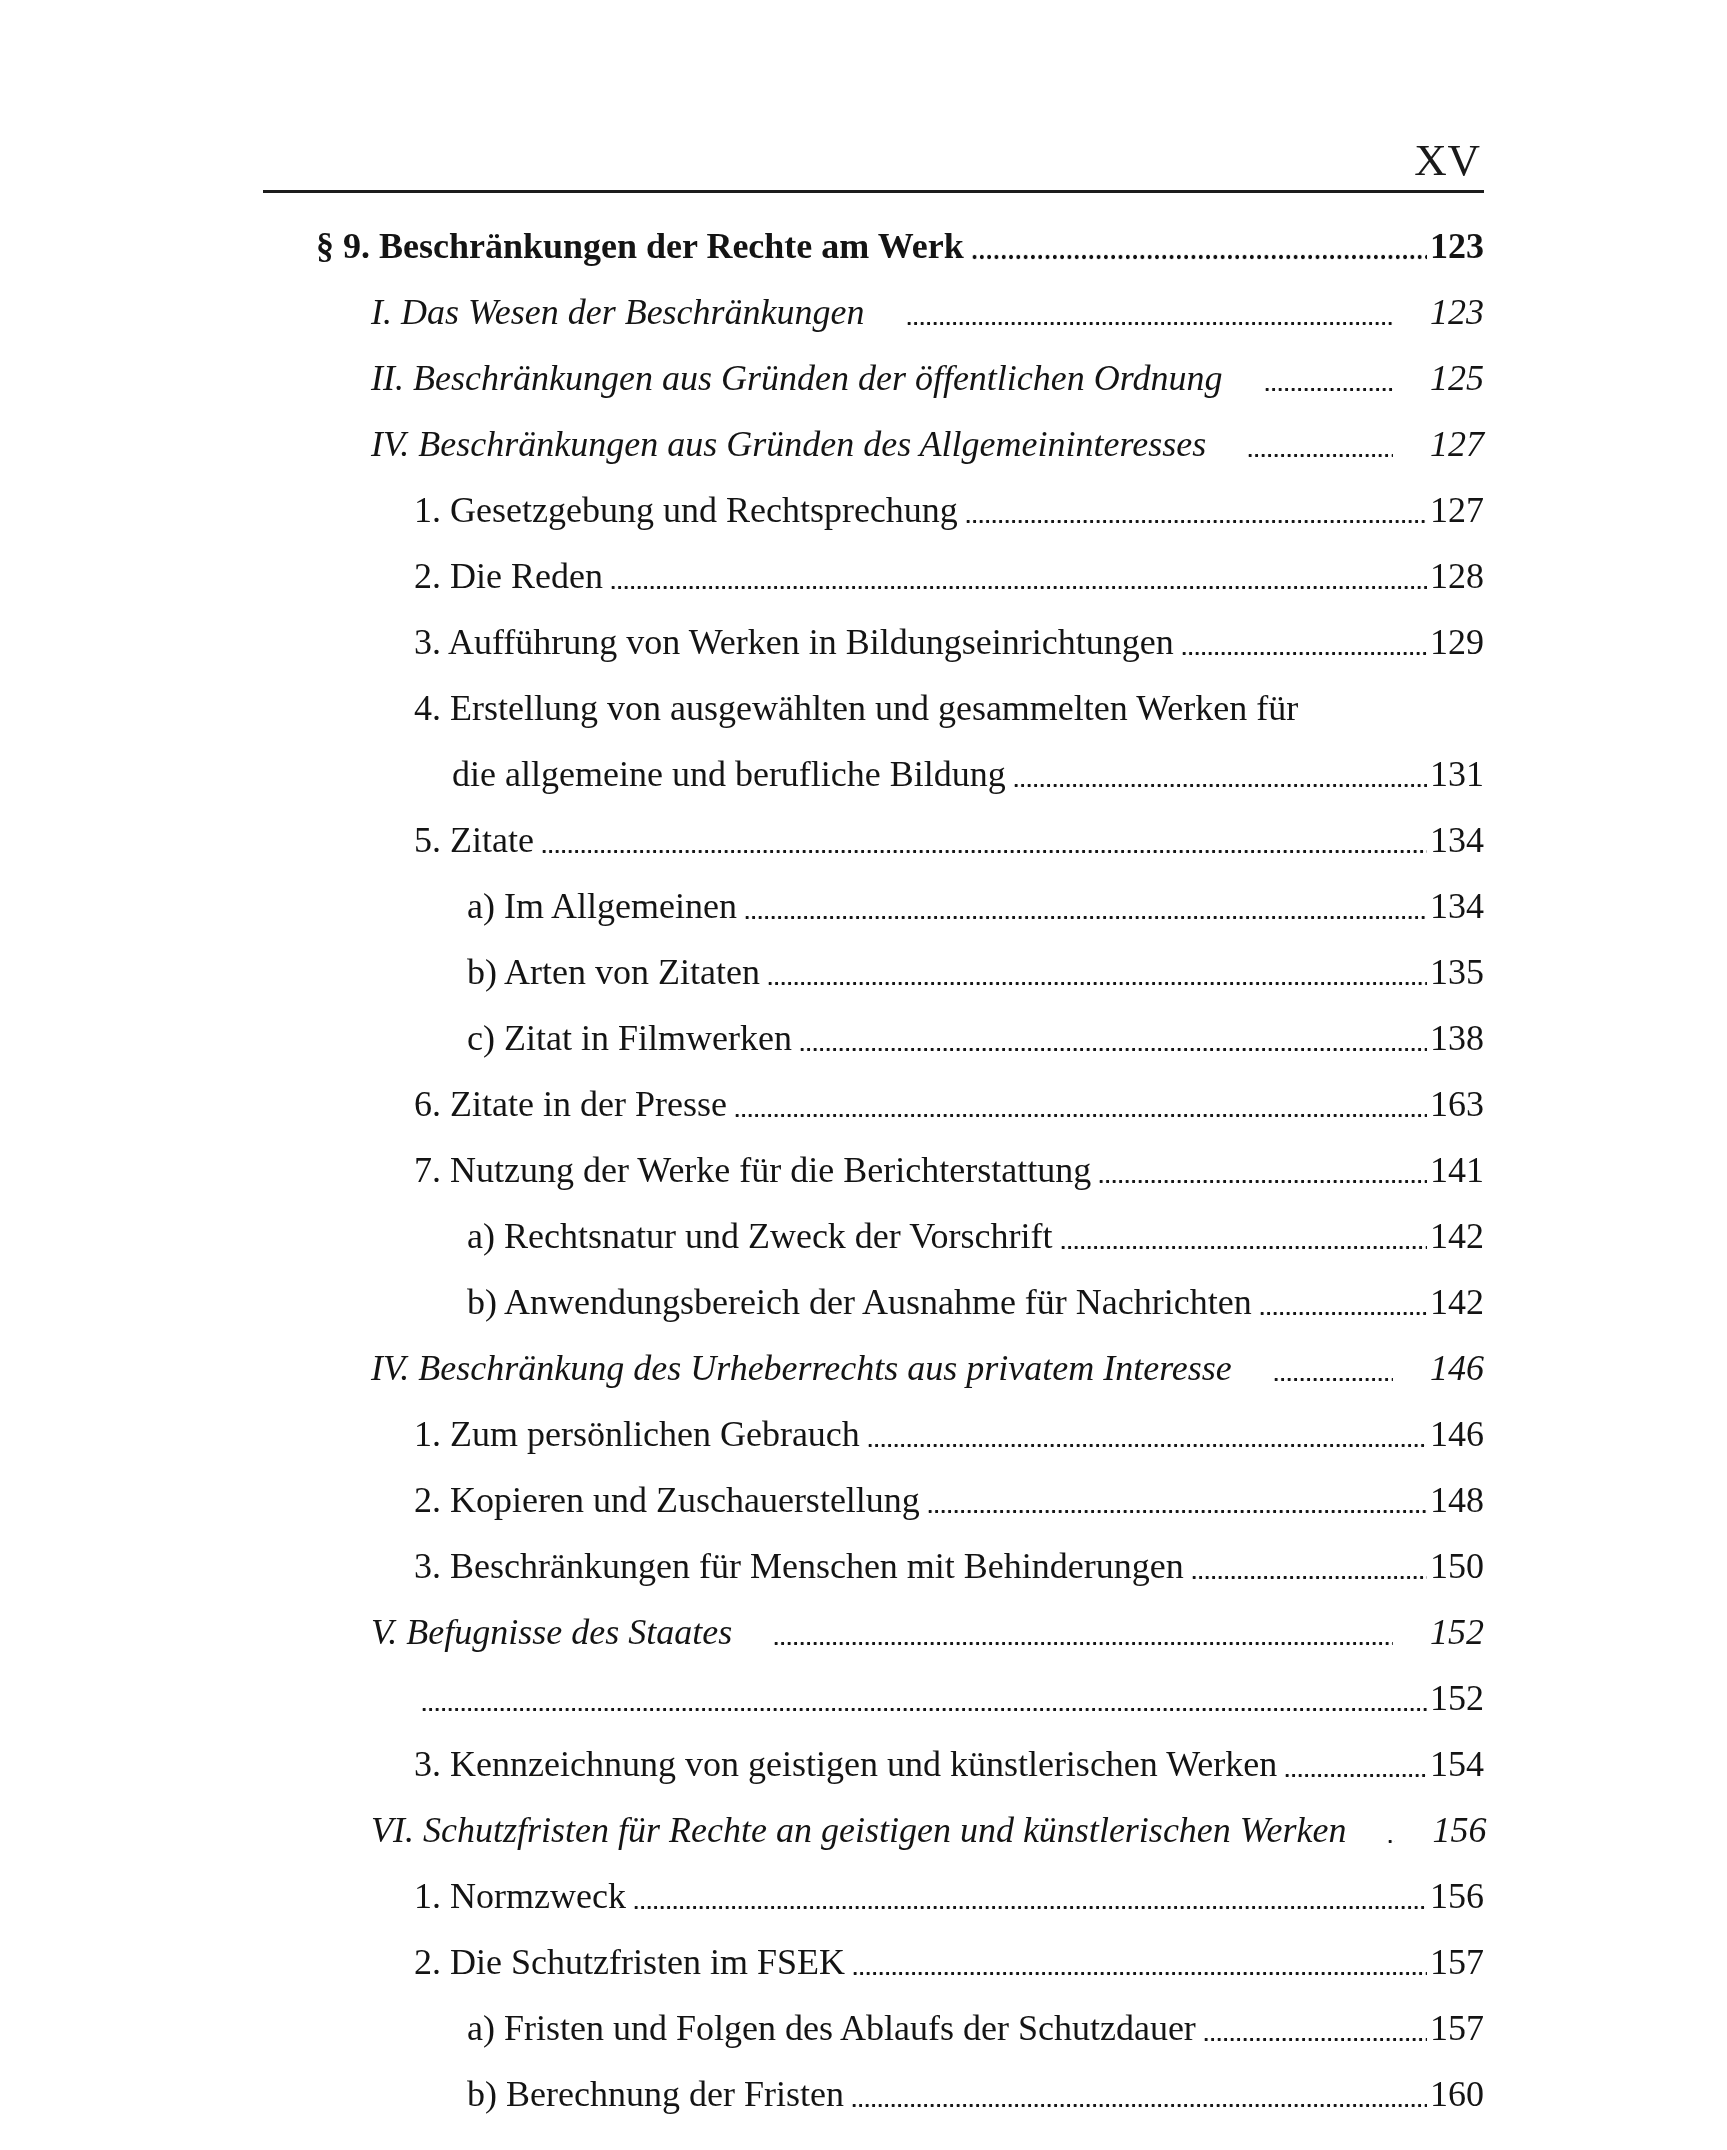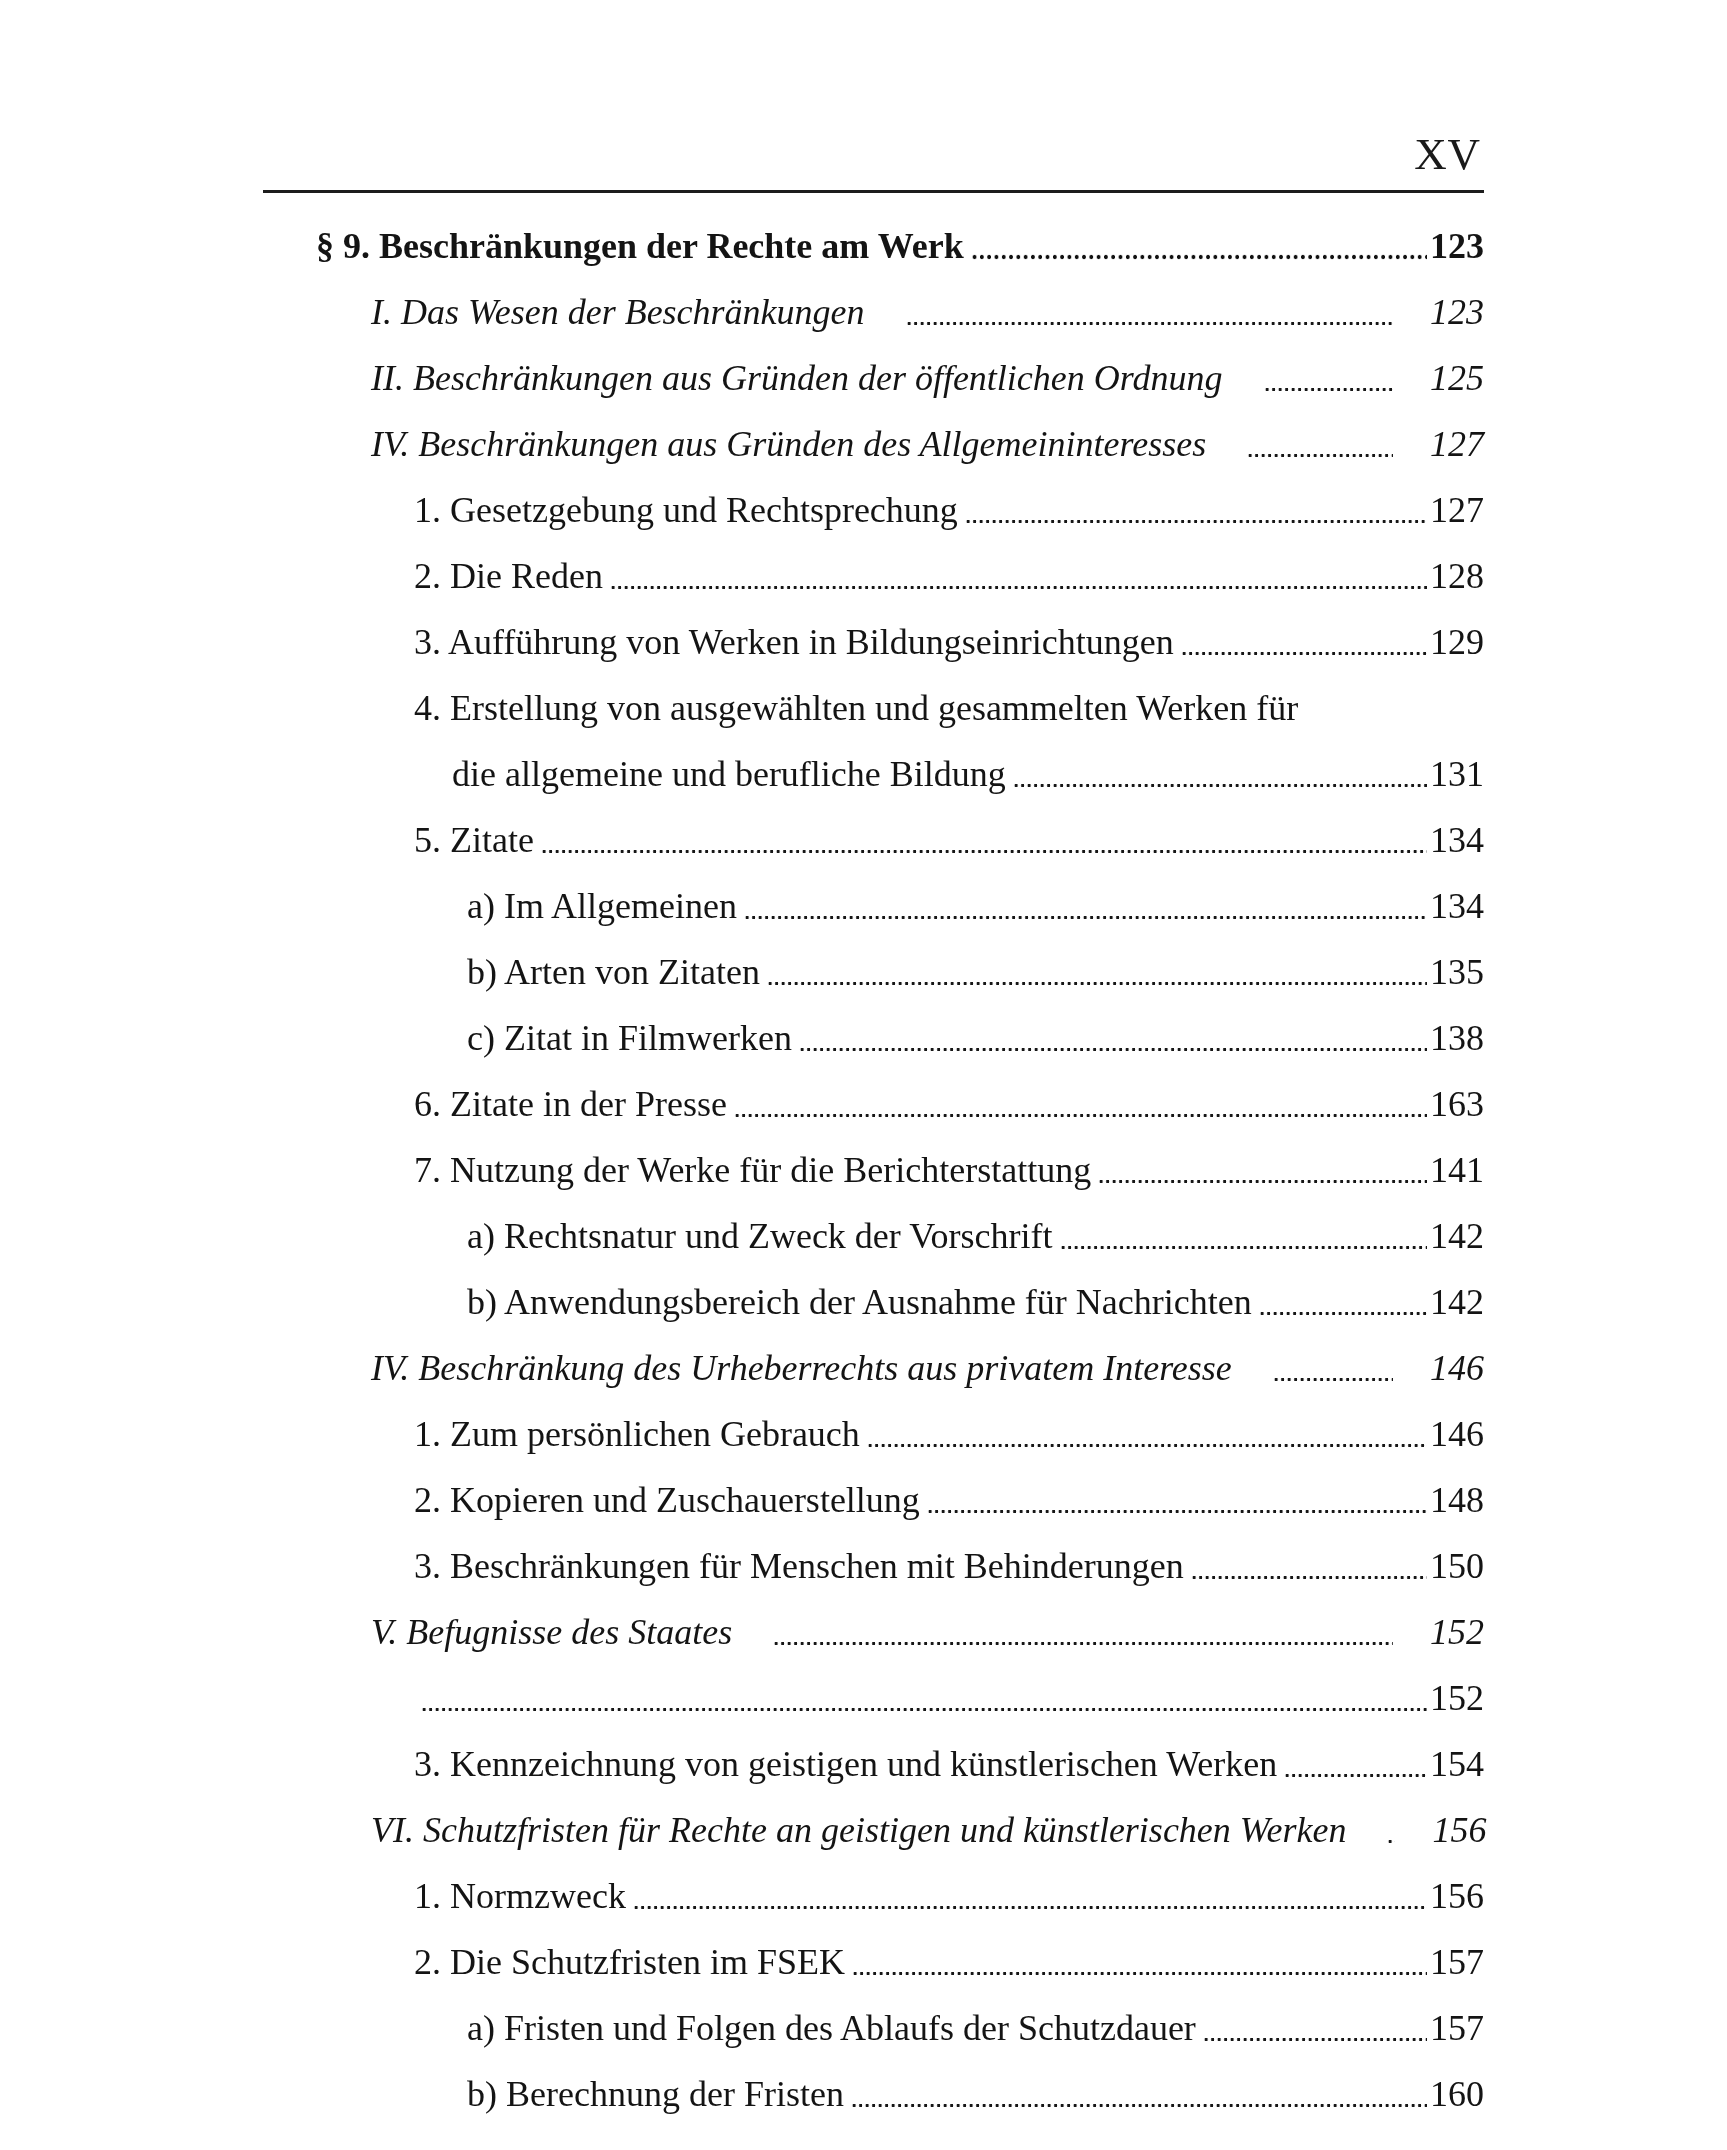--- a/index.html
+++ b/index.html
@@ -11,21 +11,21 @@
     position: relative;
     width: 1727px;
     height: 2438px;
     background: #ffffff;
     font-family: "Liberation Serif", serif;
     color: #141414;
     overflow: hidden;
   }
   .folio {
     position: absolute;
-    top: 132px;
+    top: 138px;
     right: 246px;
     font-size: 45px;
     line-height: 45px;
     letter-spacing: 0.9px;
     color: #1a1a1a;
   }
   .header-rule {
     position: absolute;
     left: 263px;
     top: 190px;

